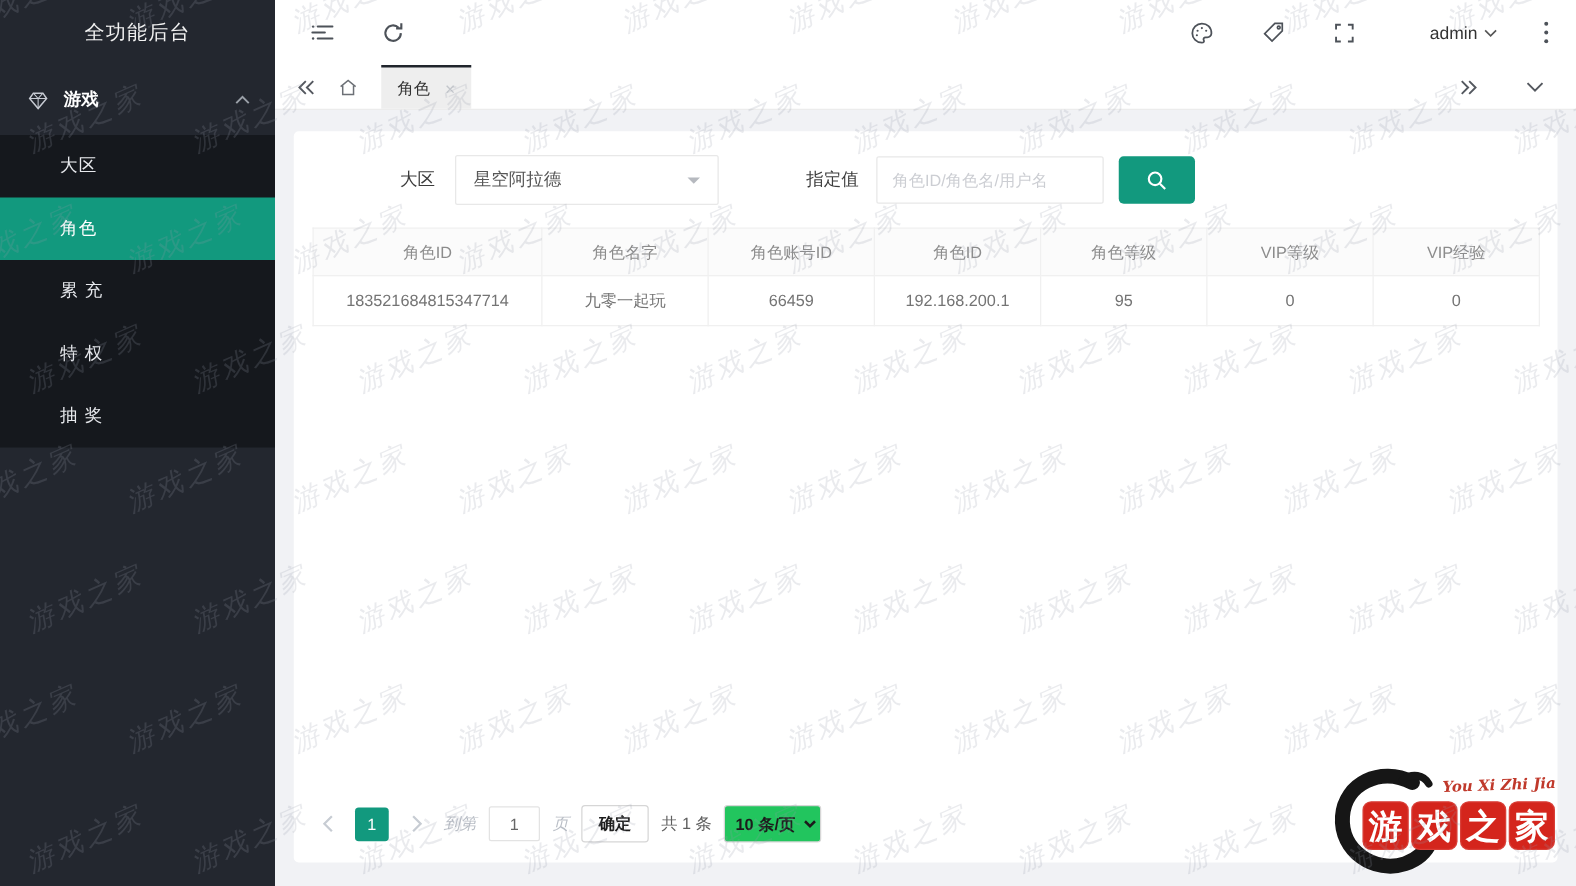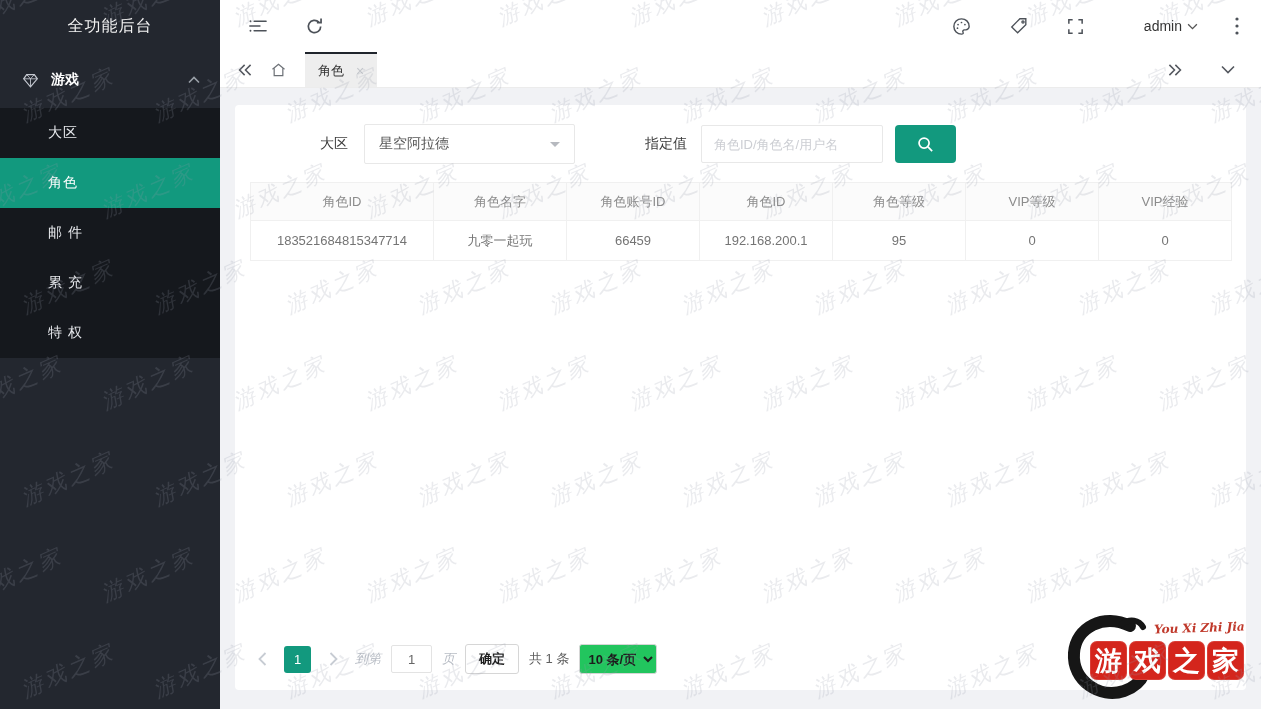--- a/index.html
+++ b/index.html
@@ -98,23 +98,23 @@
     <span class="sb-chev">
       <svg width="12" height="8" viewBox="0 0 12 8" fill="none" stroke="currentColor" stroke-width="1.6">
           <polyline points="1,6.5 6,1.5 11,6.5"></polyline>
         </svg>
     </span>
   </div>
 
   <div class="submenu">
     <div class="submenu-item">大区</div>
     <div class="submenu-item active">角色</div>
-    <div class="submenu-item">邮 件</div>
     <div class="submenu-item">累 充</div>
     <div class="submenu-item">特 权</div>
+    <div class="submenu-item">抽 奖</div>
   </div>
 
 </div>
 
 <div class="header">
   <div class="hd-left">
     <span class="hd-icon">
       <svg width="19" height="16" viewBox="0 0 20 16" fill="none" stroke="currentColor" stroke-width="1.7" stroke-linecap="round">
           <circle cx="2.6" cy="3" r="1" fill="currentColor" stroke="none"></circle>
           <line x1="6.5" y1="3" x2="19" y2="3"></line>

